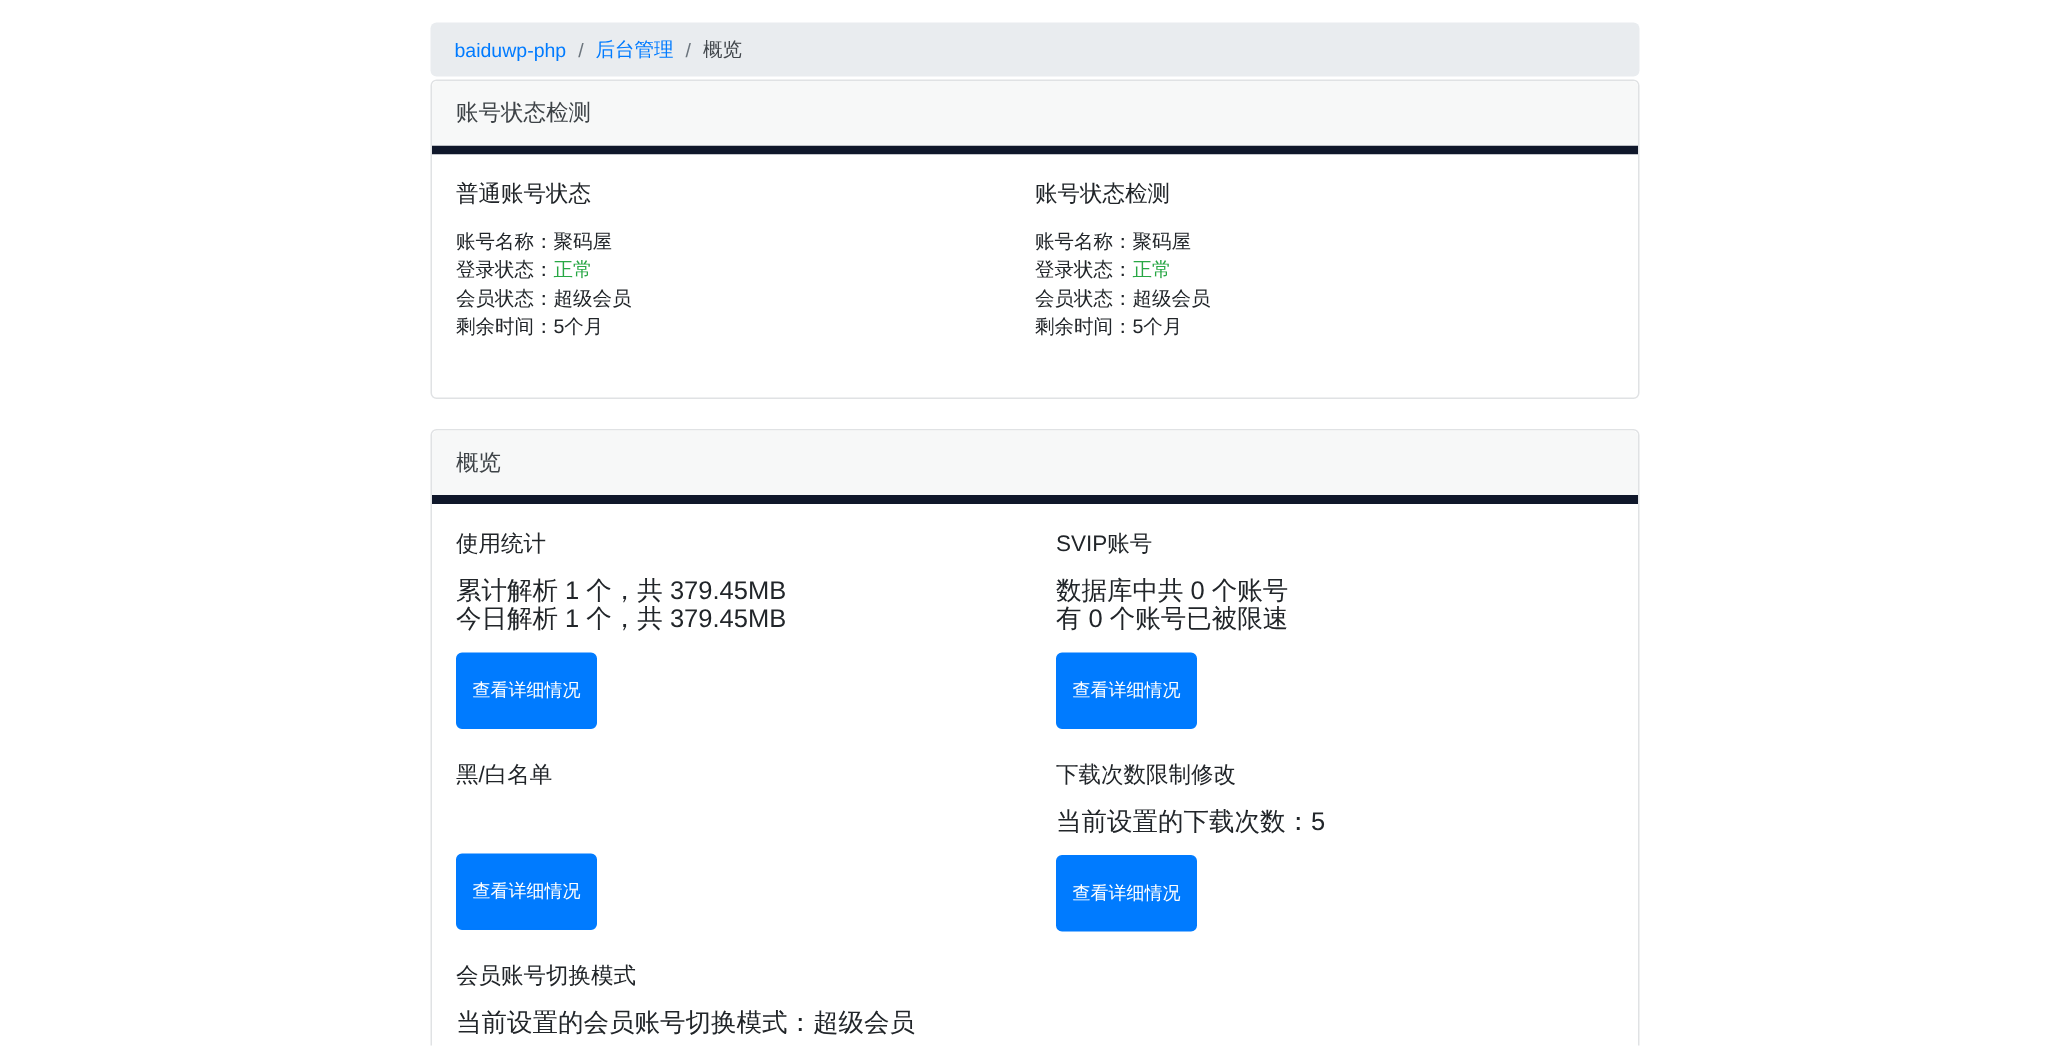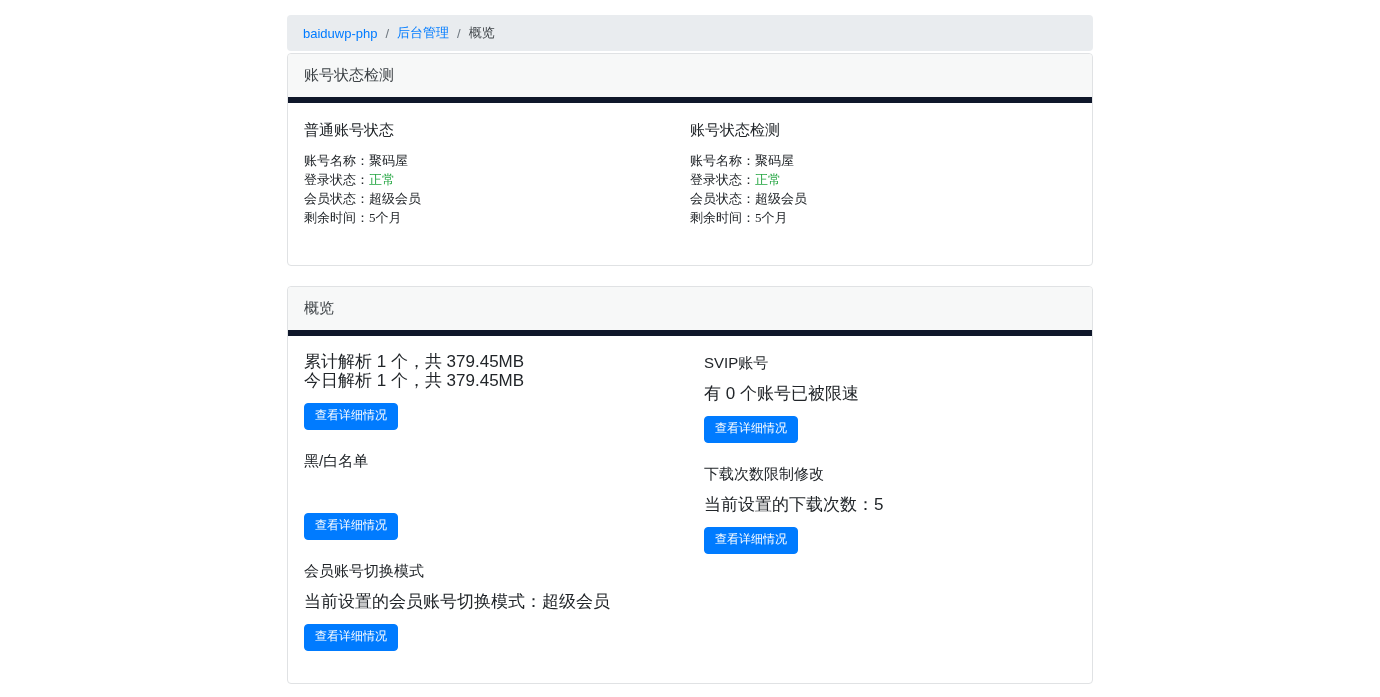--- a/index.html
+++ b/index.html
@@ -56,21 +56,21 @@
   }
   .col { flex: 1 1 50%; min-width: 0; }
   .col-pad { padding-left: 14px; }
   h5.block-title {
     font-size: 15px;
     font-weight: normal;
     color: #212529;
     margin: 0 0 10px 0;
     line-height: 22px;
   }
-  .status-block { margin-bottom: 26px; font-family: Liberation Serif, serif; }
+  .status-block { margin-bottom: 26px; }
   .field {
     font-size: 13px;
     line-height: 19px;
     color: #212529;
   }
   .text-success { color: #28a745; }
   
   .section { margin-bottom: 20px; }
   .section p.line {
     font-size: 17px;
@@ -78,22 +78,22 @@
     color: #212529;
   }
   .btn-primary {
     display: inline-block;
     margin-top: 13px;
     background: #007bff;
     color: #ffffff;
     border: 1px solid #007bff;
     border-radius: 4px;
     font-size: 12px;
-    font-family: Liberation Mono, monospace;
-    padding: 6px 10px;
+    font-family: Liberation Sans, sans-serif;
+    padding: 18px 10px;
     line-height: 13px;
     cursor: pointer;
   }
   .btn-offset { margin-top: 31px; }
 </style>
 </head>
 <body>
 
 <div class="container">
 
@@ -128,20 +128,21 @@
     </div>
   </section>
 
   <section class="card">
     <header class="card-header">概览</header>
     <div class="card-body">
 
       <div class="col">
 
         <div class="section">
+          <h5 class="block-title">使用统计</h5>
           <p class="line">累计解析 1 个，共 379.45MB</p>
           <p class="line">今日解析 1 个，共 379.45MB</p>
           <button class="btn-primary">查看详细情况</button>
         </div>
 
         <div class="section">
           <h5 class="block-title">黑/白名单</h5>
           <button class="btn-primary btn-offset">查看详细情况</button>
         </div>
 
@@ -150,20 +151,21 @@
           <p class="line">当前设置的会员账号切换模式：超级会员</p>
           <button class="btn-primary">查看详细情况</button>
         </div>
 
       </div>
 
       <div class="col col-pad">
 
         <div class="section">
           <h5 class="block-title">SVIP账号</h5>
+          <p class="line">数据库中共 0 个账号</p>
           <p class="line">有 0 个账号已被限速</p>
           <button class="btn-primary">查看详细情况</button>
         </div>
 
         <div class="section">
           <h5 class="block-title">下载次数限制修改</h5>
           <p class="line">当前设置的下载次数：5</p>
           <button class="btn-primary">查看详细情况</button>
         </div>
 

